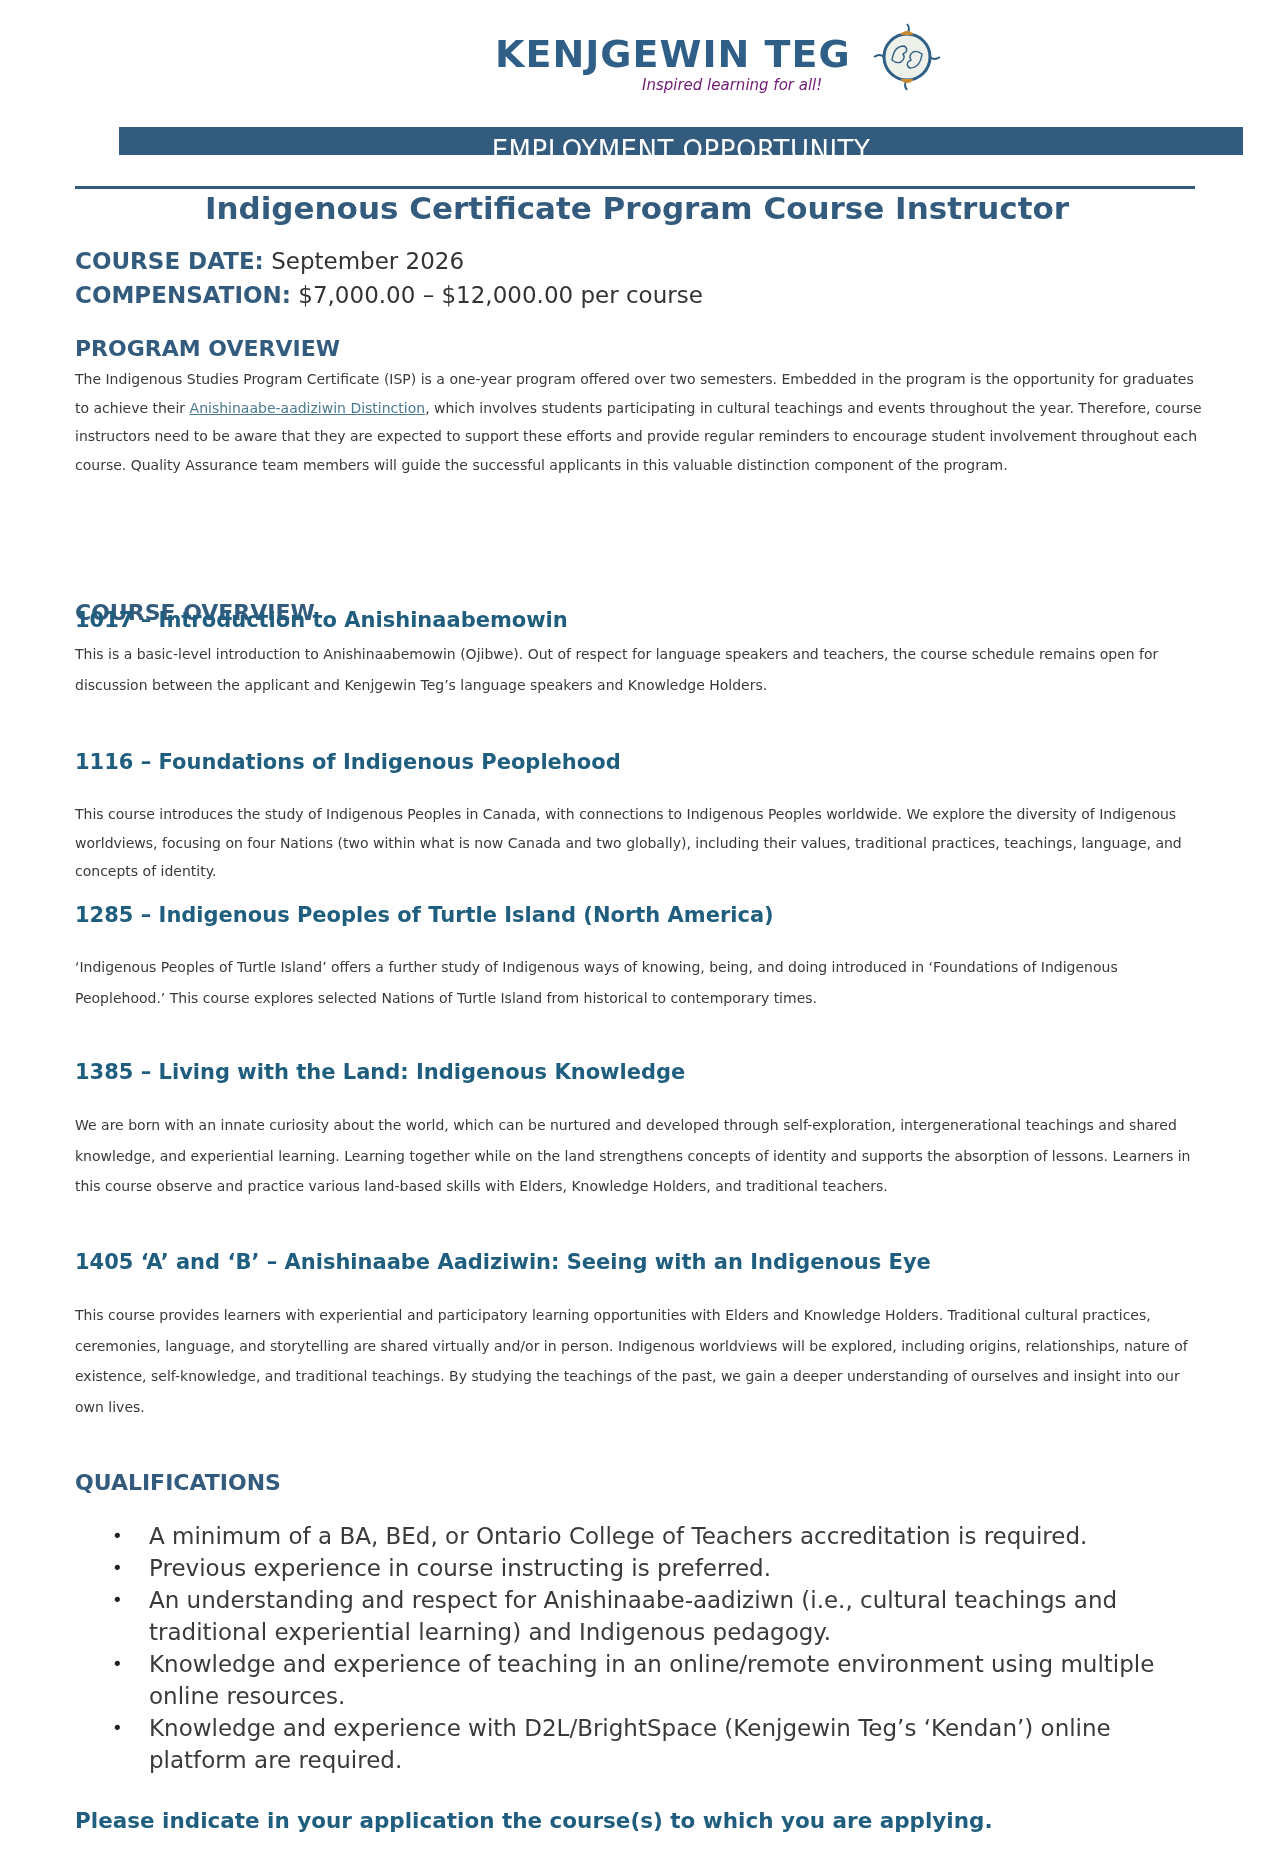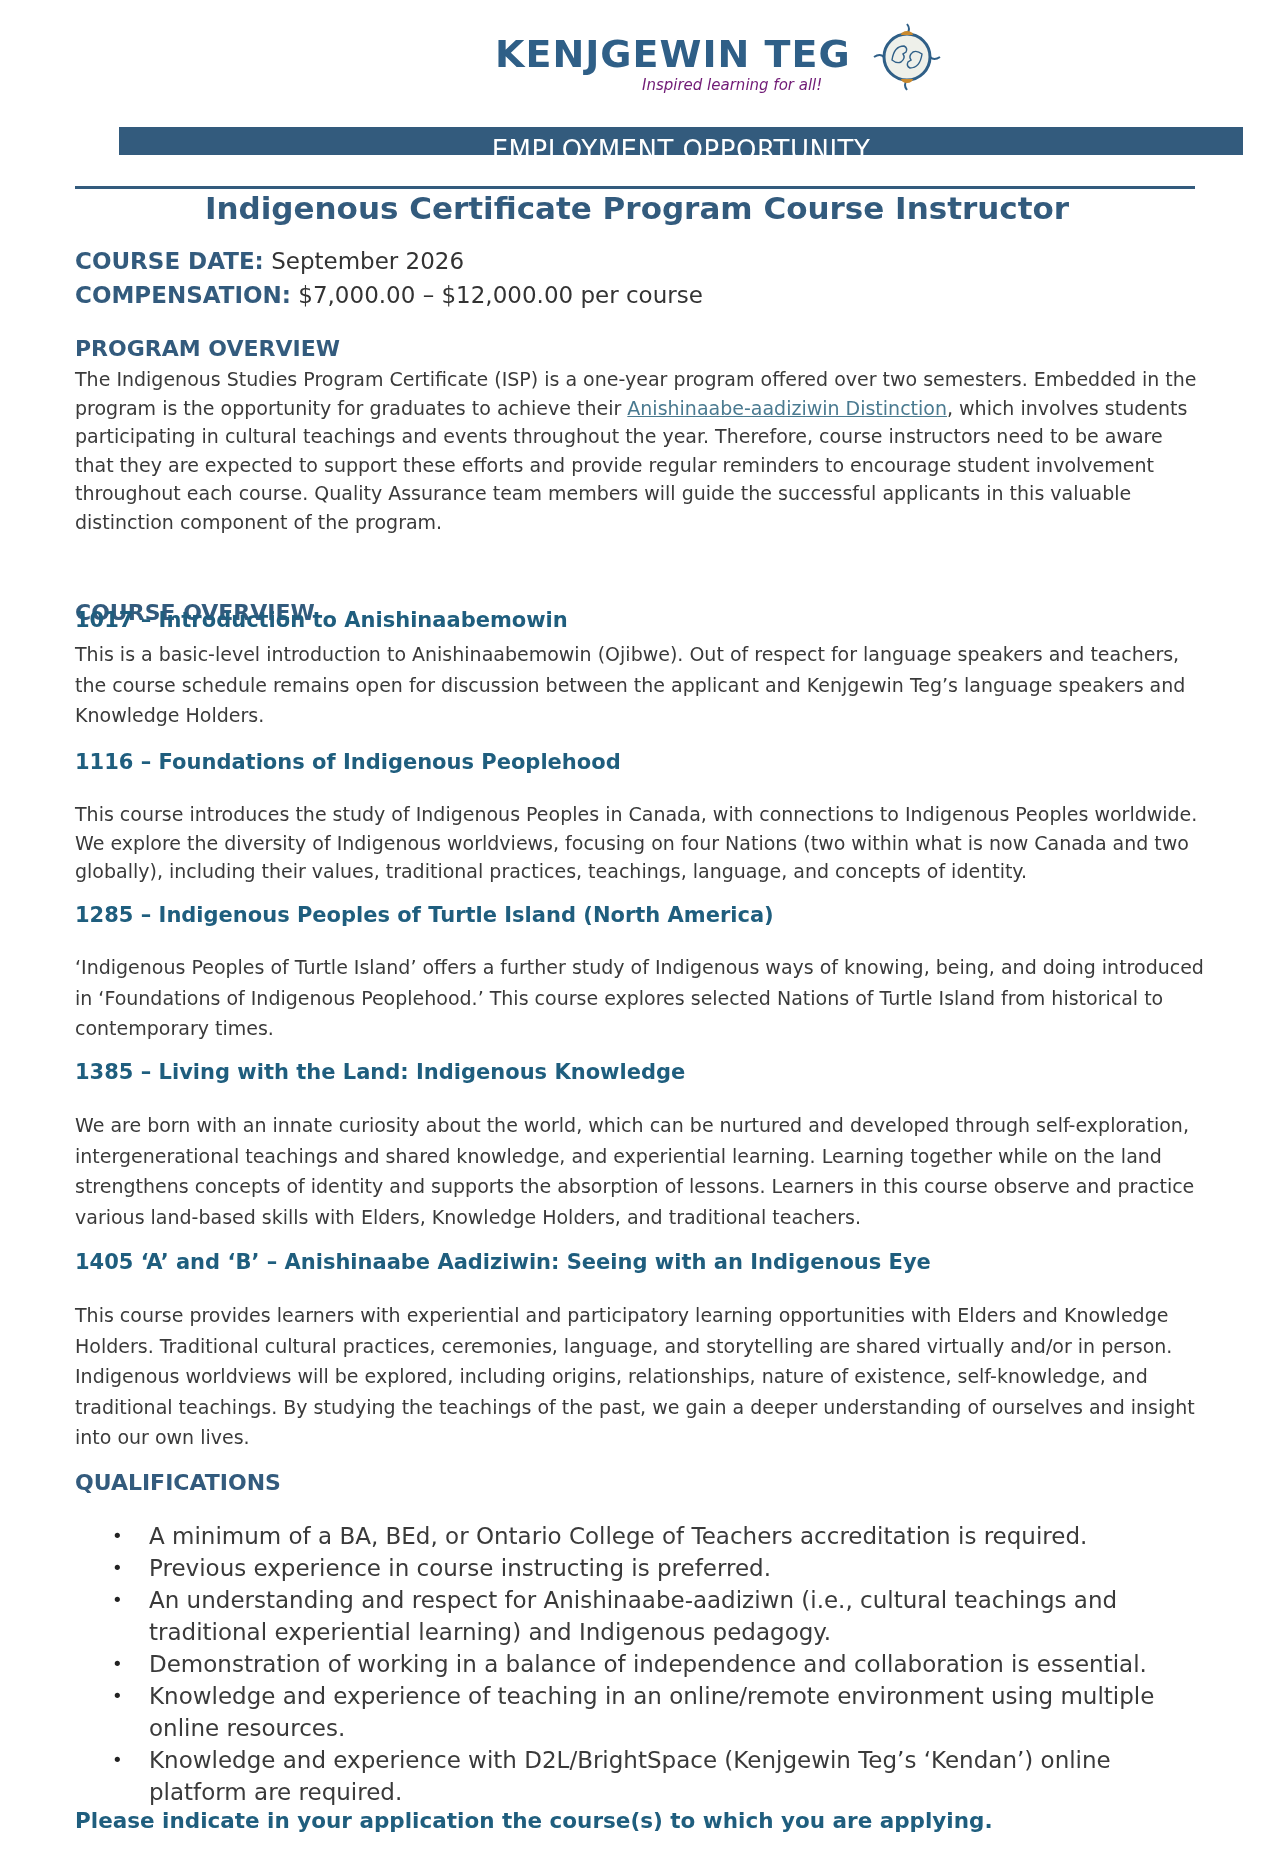--- a/index.html
+++ b/index.html
@@ -13,21 +13,21 @@
   .logo-emblem { position:absolute; left:452px; top:0px; width:70px; height:70px; }
   .banner { position:absolute; left:0; top:127px; width:1124px; height:28px; background:#335b7d;
             color:#fff; font-size:26px; text-align:center; line-height:46px; letter-spacing:0.5px;margin-left:44px; }
   .rule { position:absolute; left:0; top:186px; width:1120px; height:3px; background:#335b7d; }
   .job-title { position:absolute; left:0; top:190px; width:1124px; text-align:center;
                font-weight:bold; font-size:31px; color:#335b7d; }
   .meta { position:absolute; left:0; font-size:23px; color:#333; }
   .meta b { color:#335b7d; }
   .sec-head { position:absolute; left:0; font-weight:bold; font-size:22px; color:#335b7d; }
   .course-head { position:absolute; left:0; font-weight:bold; font-size:21px; color:#1f5e7e; }
-  .para { position:absolute; left:0; width:1130px; font-size:19px; line-height:28.5px; color:#3a3a3a; }
+  .para { position:absolute; left:0; width:1130px; font-size:14px; line-height:28.5px; color:#3a3a3a; }
   .para.wide { line-height:30.5px; }
   .link { color:#4a7a90; text-decoration:underline; }
   .quals { position:absolute; left:0; top:1520px; width:1130px; margin:0; padding:0; list-style:none; }
   .quals li { position:relative; padding-left:74px; font-size:23px; line-height:32px; color:#3a3a3a; }
   .quals li::before { content:"•"; position:absolute; left:37px; top:0; font-size:18px; color:#222; }
   .closing { position:absolute; left:0; top:1808px; font-weight:bold; font-size:21.5px; color:#1f5e7e; }
 </style>
 </head>
 <body>
 
@@ -79,19 +79,18 @@
   <div class="para wide" style="top:1110px;">We are born with an innate curiosity about the world, which can be nurtured and developed through self-exploration, intergenerational teachings and shared knowledge, and experiential learning. Learning together while on the land strengthens concepts of identity and supports the absorption of lessons. Learners in this course observe and practice various land-based skills with Elders, Knowledge Holders, and traditional teachers.</div>
 
   <div class="course-head" style="top:1250px;">1405 ‘A’ and ‘B’ – Anishinaabe Aadiziwin: Seeing with an Indigenous Eye</div>
   <div class="para wide" style="top:1300px;">This course provides learners with experiential and participatory learning opportunities with Elders and Knowledge Holders. Traditional cultural practices, ceremonies, language, and storytelling are shared virtually and/or in person. Indigenous worldviews will be explored, including origins, relationships, nature of existence, self-knowledge, and traditional teachings. By studying the teachings of the past, we gain a deeper understanding of ourselves and insight into our own lives.</div>
 
   <div class="sec-head" style="top:1470px;">QUALIFICATIONS</div>
   <ul class="quals">
     <li>A minimum of a BA, BEd, or Ontario College of Teachers accreditation is required.</li>
     <li>Previous experience in course instructing is preferred.</li>
     <li>An understanding and respect for Anishinaabe-aadiziwn (i.e., cultural teachings and traditional experiential learning) and Indigenous pedagogy.</li>
-    <li>Demonstration of working in a balance of independence and collaboration is essential.</li>
     <li>Knowledge and experience of teaching in an online/remote environment using multiple online resources.</li>
     <li>Knowledge and experience with D2L/BrightSpace (Kenjgewin Teg’s ‘Kendan’) online platform are required.</li>
   </ul>
 
   <div class="closing">Please indicate in your application the course(s) to which you are applying.</div>
 </div>
 
 </body></html>

